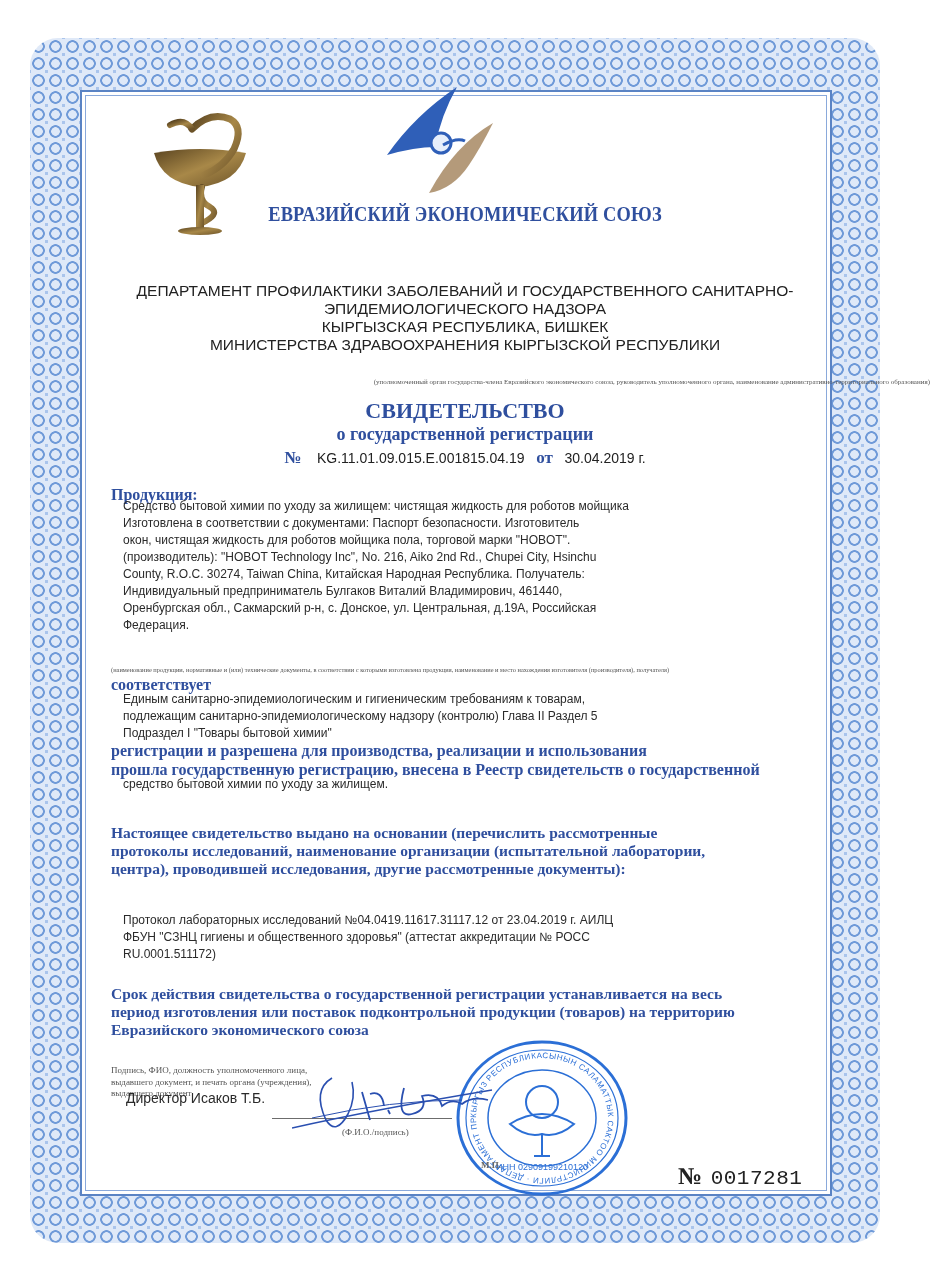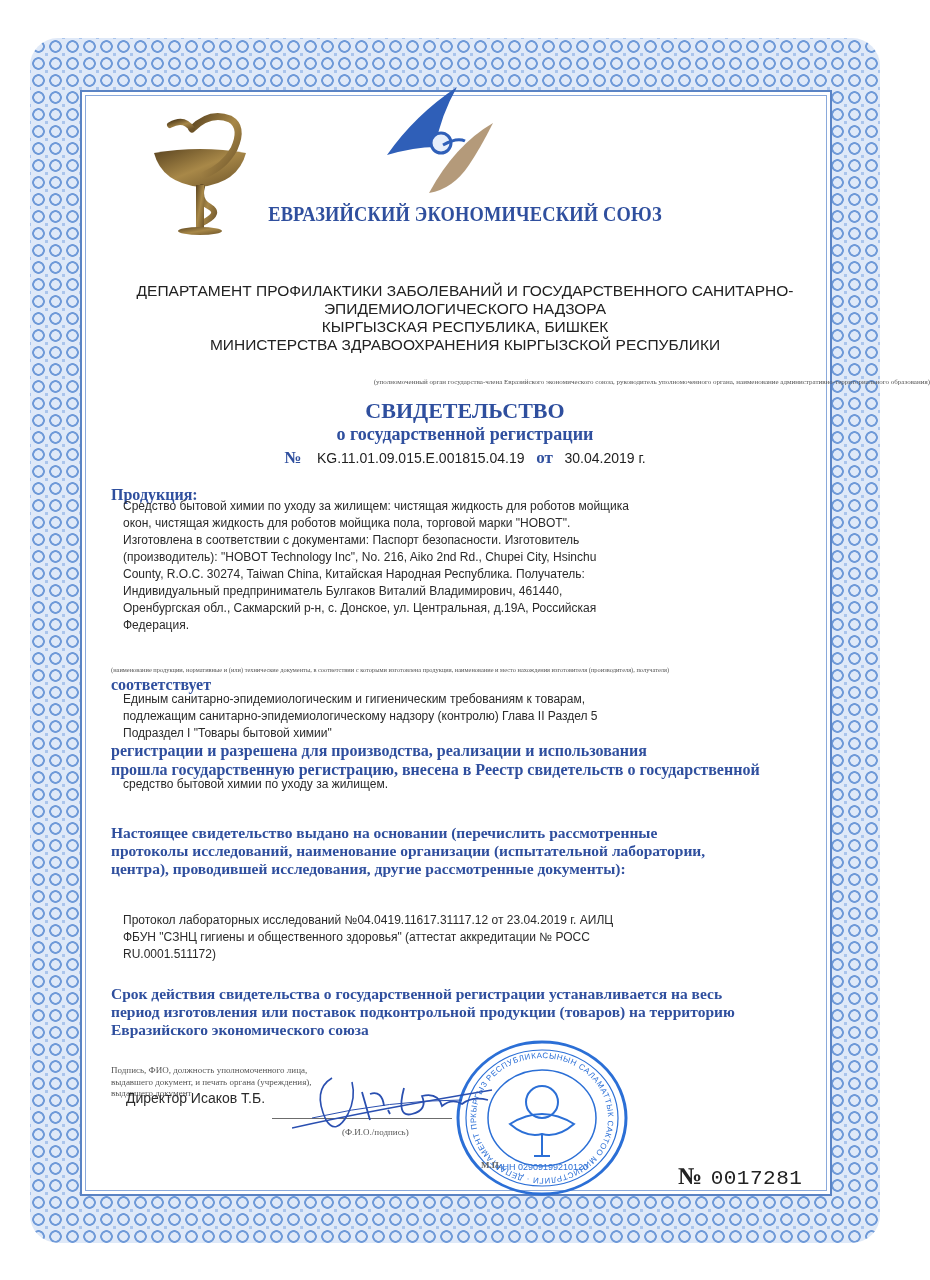--- a/index.html
+++ b/index.html
@@ -118,22 +118,22 @@
   <span>KG.11.01.09.015.E.001815.04.19</span>
   &nbsp;
   <span class="lbl">от</span>
   &nbsp;
   <span>30.04.2019 г.</span>
 </div>
 
 <div class="abs sect-head h-products">Продукция:</div>
 <div class="abs body-txt products-txt">
   <div>Средство бытовой химии по уходу за жилищем: чистящая жидкость для роботов мойщика</div>
+  <div>Изготовлена в соответствии с документами: Паспорт безопасности. Изготовитель</div>
   <div>окон, чистящая жидкость для роботов мойщика пола, торговой марки "HOBOT".</div>
-  <div>Изготовлена в соответствии с документами: Паспорт безопасности. Изготовитель</div>
   <div>(производитель): "HOBOT Technology Inc", No. 216, Aiko 2nd Rd., Chupei City, Hsinchu</div>
   <div>County, R.O.C. 30274, Taiwan China, Китайская Народная Республика.  Получатель:</div>
   <div>Индивидуальный предприниматель Булгаков Виталий Владимирович, 461440,</div>
   <div>Оренбургская обл., Сакмарский р-н, с. Донское, ул. Центральная, д.19А, Российская</div>
   <div>Федерация.</div>
 </div>
 
 <div class="abs caption-small cap2">(наименование продукции, нормативные и (или) технические документы, в соответствии с которыми изготовлена продукция, наименование и место нахождения изготовителя (производителя), получателя)</div>
 
 <div class="abs sect-head h-conforms">соответствует</div>

